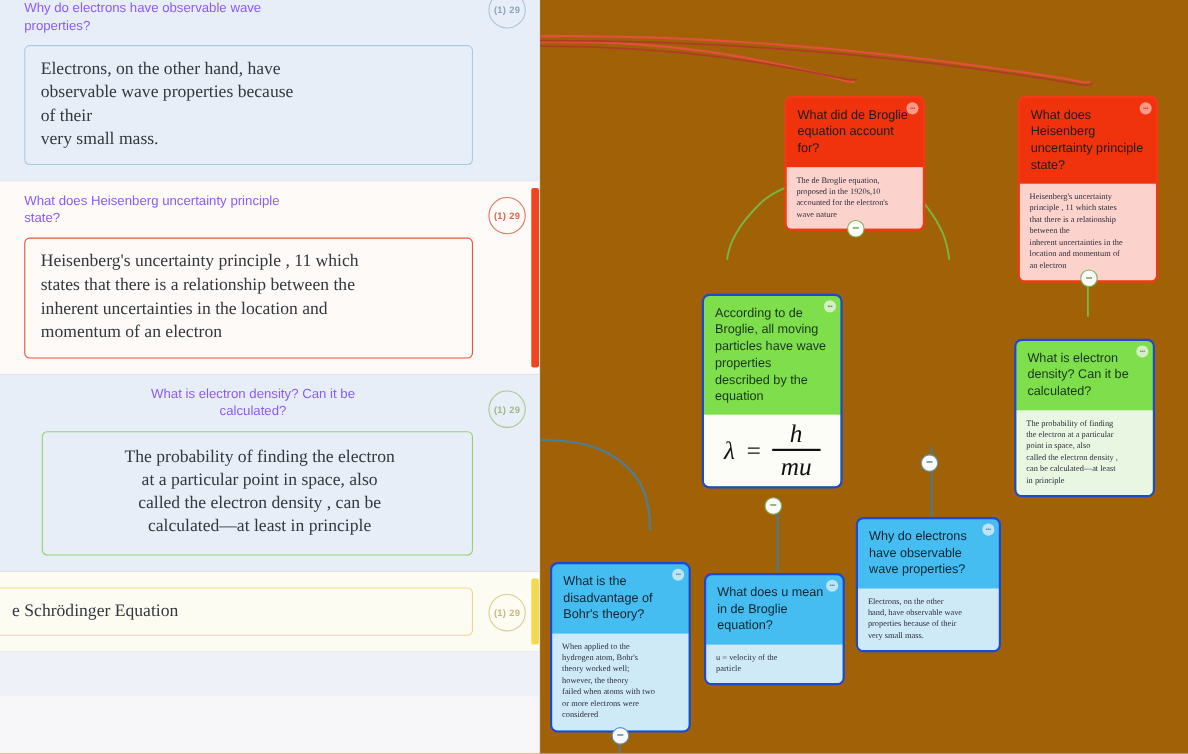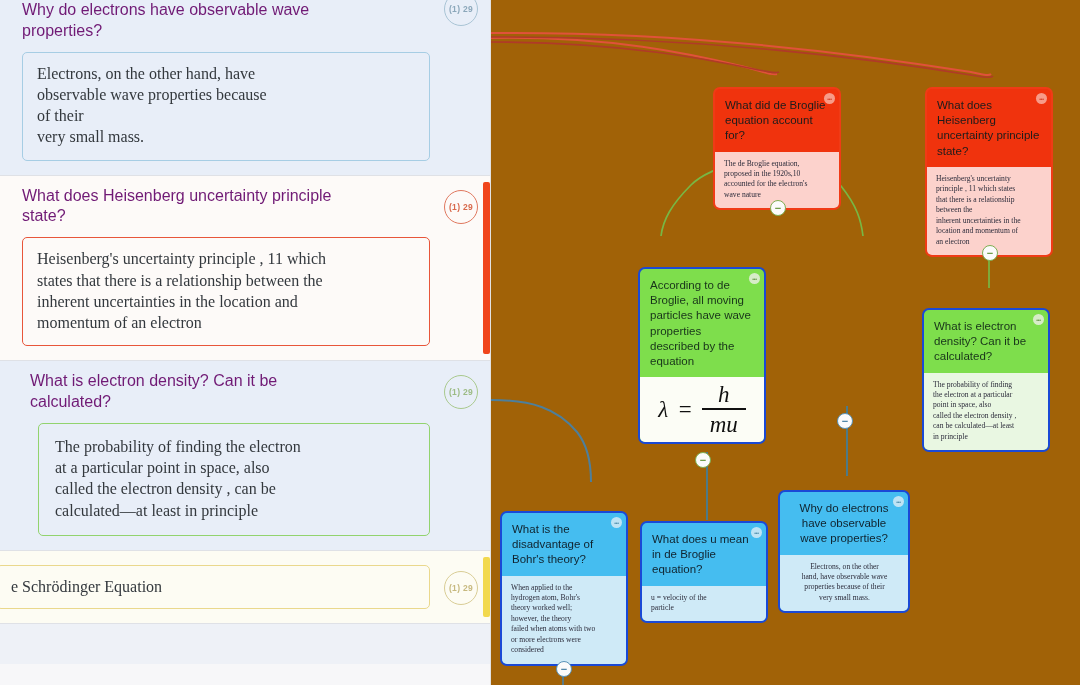--- a/index.html
+++ b/index.html
@@ -19,21 +19,21 @@
   .qa-card{
     position:relative;
     padding:10px 60px 14px 22px;
     box-sizing:border-box;
     width:490px;
   }
   .qa-card .edge{
     position:absolute;right:0;top:6px;bottom:6px;width:7px;border-radius:2px;
   }
   .qa-q{
-    font-size:16px;line-height:1.3;color:#701a75;
+    font-size:12px;line-height:1.3;color:#8b5cf6;
     font-family:"Liberation Sans",sans-serif;
     margin:0 0 10px 0;white-space:pre-line;
   }
   .qa-a{
     border:1.6px solid #bbb;border-radius:5px;
     padding:10px 12px 12px 14px;
     font-family:"Liberation Serif",serif;
     font-size:16px;line-height:1.33;color:#33383d;
     white-space:pre-line;background:transparent;
   }
@@ -49,21 +49,21 @@
   
   #card-wave{background:#e8eef8;margin-top:-22px;padding-top:22px;}
   #card-wave .qa-a{border-color:#a6cde4;}
   #card-wave .qa-badge{border-color:#a9c4d5;color:#8ba7ba;}
   
   #card-heisen{background:#fdfaf8;}
   #card-heisen .qa-a{border-color:#e8553a;}
   #card-heisen .qa-badge{border-color:#e0785f;color:#d8694c;}
   #card-heisen .edge{background:#f0451c;}
   
-  #card-density{background:#e8eef8;}
+  #card-density{background:#e8eef8;text-align:center;}
   #card-density .qa-a{border-color:#92d36e;}
   #card-density .qa-badge{border-color:#a9c98d;color:#9cbb84;}
   
   #card-schro{background:#fdfcf3;}
   #card-schro .qa-a{border-color:#ead88c;}
   #card-schro .qa-badge{border-color:#d9cd95;color:#c7b97f;}
   #card-schro .edge{background:#f2d94e;}
   #card-bottom{background:#eef1f7;height:40px;position:relative;}
   #card-bottom .edge{background:#f2715a;top:0;bottom:0;}
 
@@ -269,21 +269,21 @@
 density? Can it be
 calculated?</div>
       <div class="body">The  probability  of finding
 the electron at a particular
 point in space, also
 called the  electron density ,
 can be calculated—at least
 in principle</div>
     </div>
 
-    <div class="node blue" id="n-observable" style="left:287px;top:490px;width:132px;text-align:center;">
+    <div class="node blue" id="n-observable" style="left:287px;top:470px;width:132px;">
       <div class="handle">•••</div>
       <div class="title">Why do electrons
 have observable
 wave properties?</div>
       <div class="body">Electrons, on the other
 hand, have observable wave
 properties because of their
 very small mass.</div>
     </div>
 

